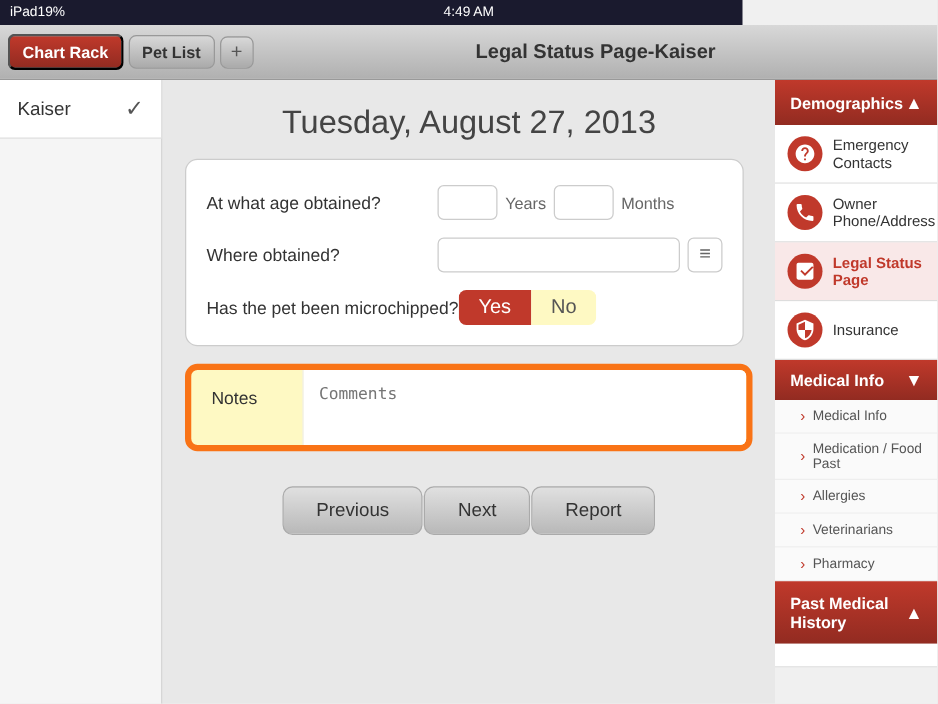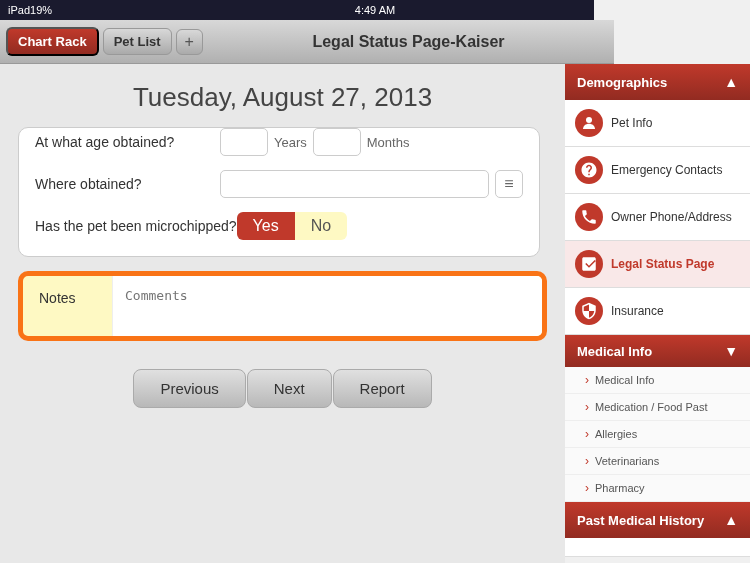--- a/index.html
+++ b/index.html
@@ -10,21 +10,21 @@
       width: 594px; height: 20px; background: #1a1a2e;
       display: flex; align-items: center; justify-content: flex-start;
       padding: 0 8px; font-size: 11px; color: white;
     }
     .status-left { display: flex; align-items: center; gap: 4px; }
     .status-center { position: absolute; left: 50%; transform: translateX(-50%); font-size: 11px; color: white; font-weight: 500; }
     .status-right { display: flex; align-items: center; gap: 4px; }
 
     
     .nav-bar {
-      width: 614px; height: 44px; background: #c0c0c0;
+      width: 750px; height: 44px; background: #c0c0c0;
       background: linear-gradient(to bottom, #d8d8d8, #b0b0b0);
       display: flex; align-items: center; border-bottom: 1px solid #999;
     }
     .nav-left { display: flex; align-items: center; gap: 4px; padding-left: 6px; }
     .nav-chart-rack {
       background: linear-gradient(to bottom, #c0392b, #922b21);
       color: white; border-radius: 6px; padding: 5px 10px; font-size: 13px; font-weight: 600; cursor: pointer;
     }
     .nav-pet-list {
       background: linear-gradient(to bottom, #d8d8d8, #aaa);
@@ -59,21 +59,21 @@
     .center-content {
       flex: 1; background: #e8e8e8; display: flex; flex-direction: column;
       padding: 0;
     }
     .date-header {
       text-align: center; font-size: 26px; color: #444; padding: 18px 0 14px 0;
       font-weight: 300;
     }
     .form-card {
       background: white; border-radius: 10px; margin: 0 25px 14px 18px;
-      padding: 0 16px 16px 16px; border: 1px solid #ccc;
+      padding: 20px 16px 16px 16px; border: 1px solid #ccc;
     }
     .form-row {
       display: flex; align-items: center; margin-bottom: 14px;
     }
     .form-row:last-child { margin-bottom: 0; }
     .form-label { font-size: 14px; color: #333; min-width: 185px; }
     .input-short {
       width: 48px; height: 28px; border: 1px solid #ccc; border-radius: 5px;
       padding: 2px 6px; font-size: 13px; background: white;
     }
@@ -176,20 +176,26 @@
   <div class="nav-left">
     <button class="nav-chart-rack">Chart Rack</button>
     <button class="nav-pet-list">Pet List</button>
     <button class="nav-add">+</button>
   </div>
   <div class="nav-title">Legal Status Page-Kaiser</div>
 </div>
 
 <div class="main-layout">
 
+  <div class="left-sidebar">
+    <div class="pet-item">
+      <span class="pet-name">Kaiser</span>
+      <span class="checkmark">✓</span>
+    </div>
+  </div>
 
   <div class="center-content">
     <div class="date-header">Tuesday, August 27, 2013</div>
 
     <div class="form-card">
 
       <div class="form-row">
         <span class="form-label">At what age obtained?</span>
         <input class="input-short" type="text" style="">
         <span class="input-unit">Years</span>
@@ -224,29 +230,20 @@
     </div>
   </div>
 
   <div class="right-sidebar">
 
     <div class="sidebar-section-header red">
       <span class="sidebar-section-title">Demographics</span>
       <span class="sidebar-chevron">▲</span>
     </div>
 
-    <div class="sidebar-item-row">
-      <div class="sidebar-item-icon red-bg">
-        <svg class="icon-svg" viewBox="0 0 24 24" fill="white">
-            <circle cx="12" cy="8" r="4"></circle>
-            <path d="M4 20c0-4 3.6-7 8-7s8 3 8 7"></path>
-          </svg>
-      </div>
-      <span class="sidebar-item-label">Pet Info</span>
-    </div>
 
     <div class="sidebar-item-row">
       <div class="sidebar-item-icon red-bg">
         <svg class="icon-svg" viewBox="0 0 24 24" fill="white">
             <path d="M12 2C6.48 2 2 6.48 2 12s4.48 10 10 10 10-4.48 10-10S17.52 2 12 2zm1 17h-2v-2h2v2zm2.07-7.75l-.9.92C13.45 12.9 13 13.5 13 15h-2v-.5c0-1.1.45-2.1 1.17-2.83l1.24-1.26c.37-.36.59-.86.59-1.41 0-1.1-.9-2-2-2s-2 .9-2 2H8c0-2.21 1.79-4 4-4s4 1.79 4 4c0 .88-.36 1.68-.93 2.25z"></path>
           </svg>
       </div>
       <span class="sidebar-item-label">Emergency Contacts</span>
     </div>
 

